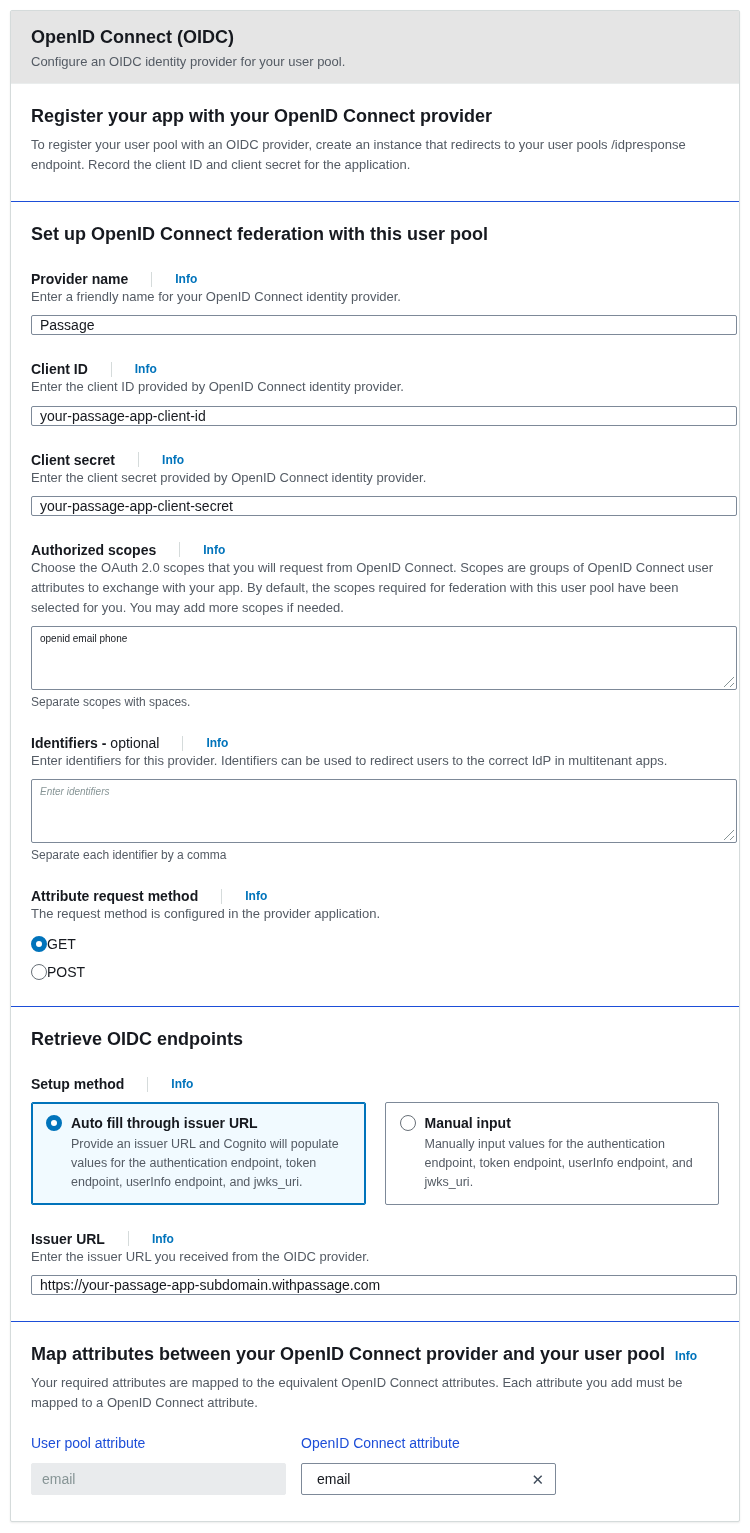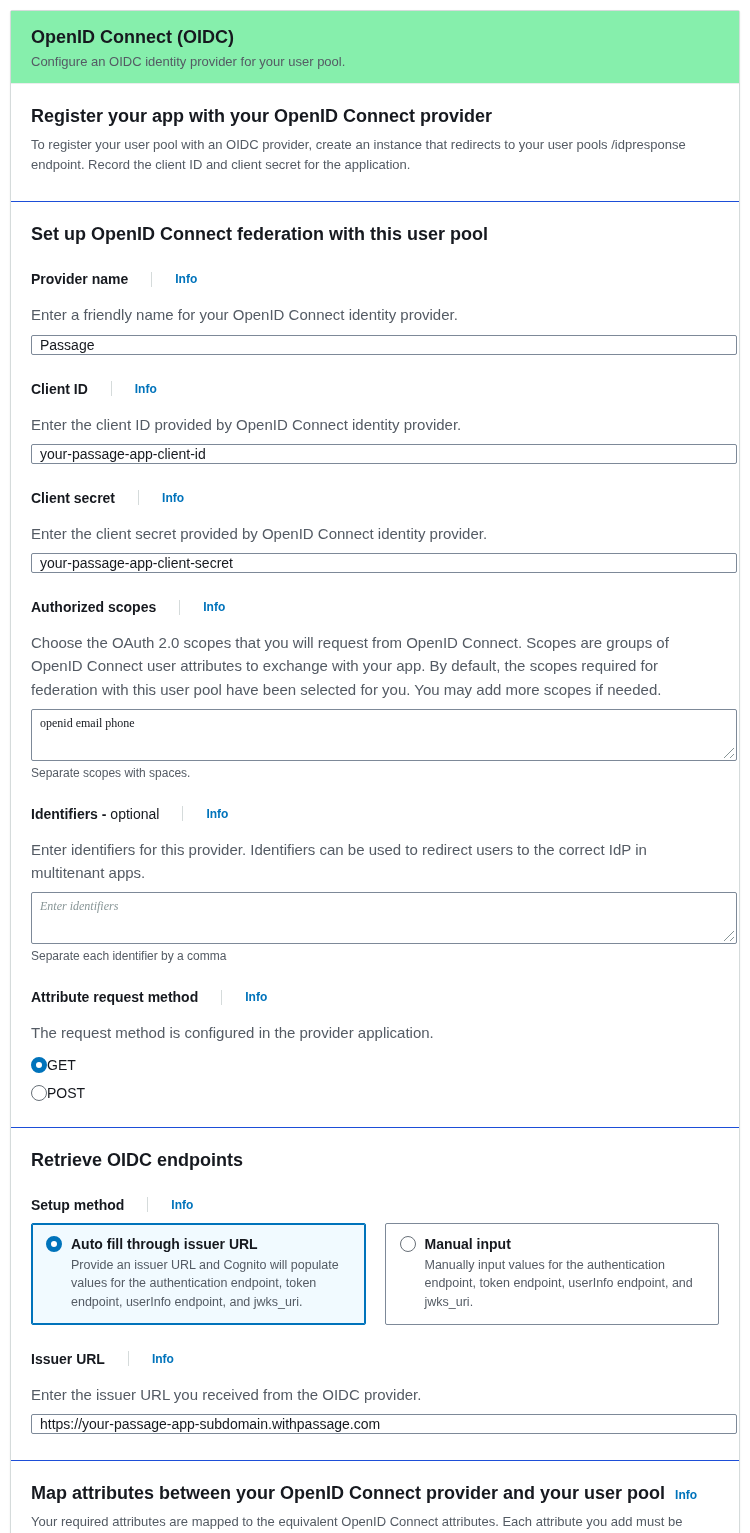--- a/index.html
+++ b/index.html
@@ -14,55 +14,55 @@
   .page { padding:10px 10px 0 10px; }
 
   
   .container {
     background:#fff;
     border:1px solid #d5dbdb;
     border-radius:2px;
     box-shadow:0 1px 2px rgba(0,0,0,0.08);
   }
   .container-header {
-    background:#86efac;
+    background:#e5e5e5;
     border-bottom:1px solid #eaeded;
     padding:16px 20px 14px 20px;
   }
   .container-title { font-size:18px; font-weight:700; margin:0 0 6px 0; }
   .container-subtitle { font-size:13px; color:#545b64; }
 
   .section { padding:22px 20px 26px 20px; }
   .section + .section { border-top:1px solid #1d4ed8; }
   .section-heading { font-size:18px; font-weight:700; display:flex; align-items:baseline; gap:10px; }
   .section-desc { font-size:13px; color:#545b64; margin-top:8px; line-height:1.55; max-width:700px; }
 
   
   .field { margin-top:26px; }
   .field:first-of-type { margin-top:22px; }
   .field-label-row { display:flex; align-items:center; gap:23px; }
   .field-label { font-size:14px; font-weight:700; }
   .field-label .optional { font-weight:400; }
   .info-sep { width:1px; height:15px; background:#d5dbdb; }
   .info-link { color:#0073bb; font-size:12px; font-weight:700; text-decoration:none; cursor:pointer; }
-  .field-desc { font-size:15px; color:#545b64; margin-top:16px; line-height:1.55; }
+  .field-desc { font-size:13px; color:#545b64; margin-top:0; line-height:1.55; }
   .field-hint { font-size:12px; color:#545b64; margin-top:5px; }
 
   .text-input {
     display:block; width:706px; height:20px; margin-top:8px;
     border:1px solid #7d8998; border-radius:2px;
     padding:4px 8px; font-size:14px; color:#16191f;
     font-family:"Liberation Sans", sans-serif; background:#fff; outline:none;
   }
   .ta-wrap { position:relative; width:706px; margin-top:8px; }
   textarea.text-area {
-    display:block; width:706px; height:52px;
+    display:block; width:706px; height:64px;
     border:1px solid #7d8998; border-radius:2px;
-    padding:6px 8px; font-size:12px; color:#16191f;
-    font-family:Liberation Serif, serif; resize:none; outline:none;
+    padding:6px 8px; font-size:10px; color:#16191f;
+    font-family:Liberation Sans, sans-serif; resize:none; outline:none;
   }
   textarea.text-area::placeholder { color:#879596; font-style:italic; }
   .resize-grip {
     position:absolute; right:3px; bottom:3px; width:10px; height:10px;
     background:
       linear-gradient(135deg, transparent 0 46%, #879596 46% 54%, transparent 54%),
       linear-gradient(135deg, transparent 0 76%, #879596 76% 84%, transparent 84%);
     pointer-events:none;
   }
 

